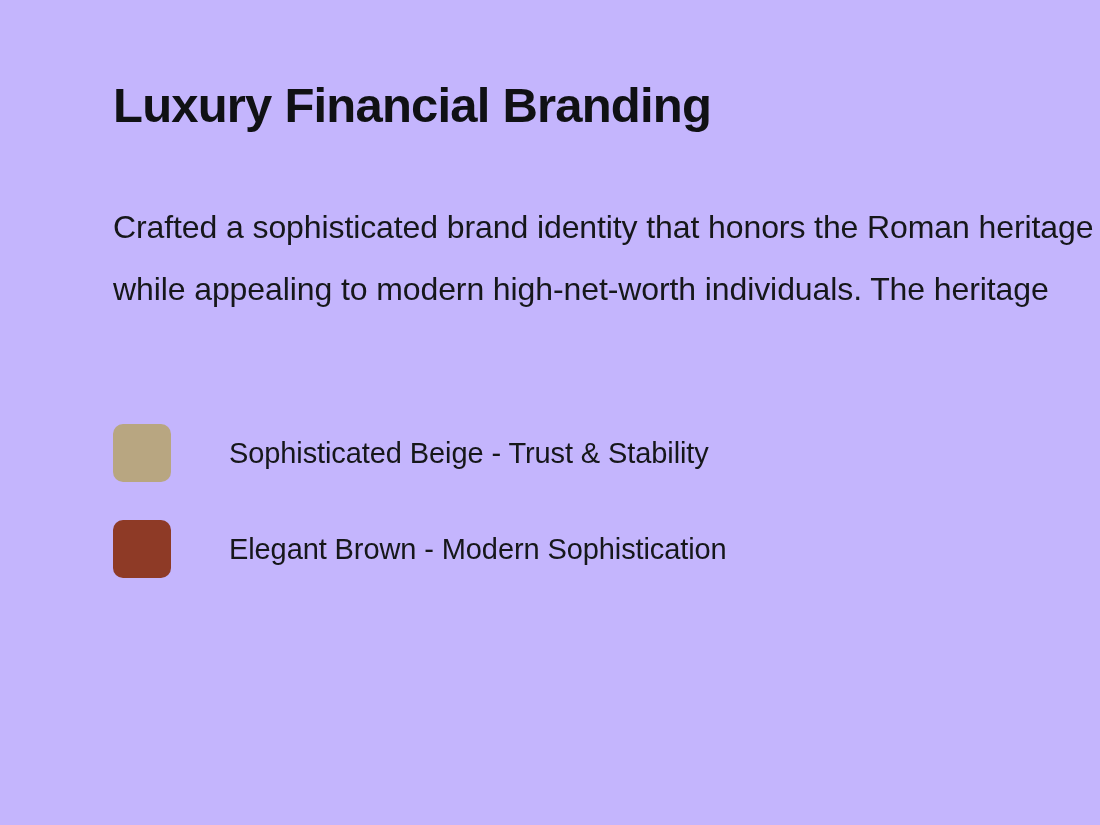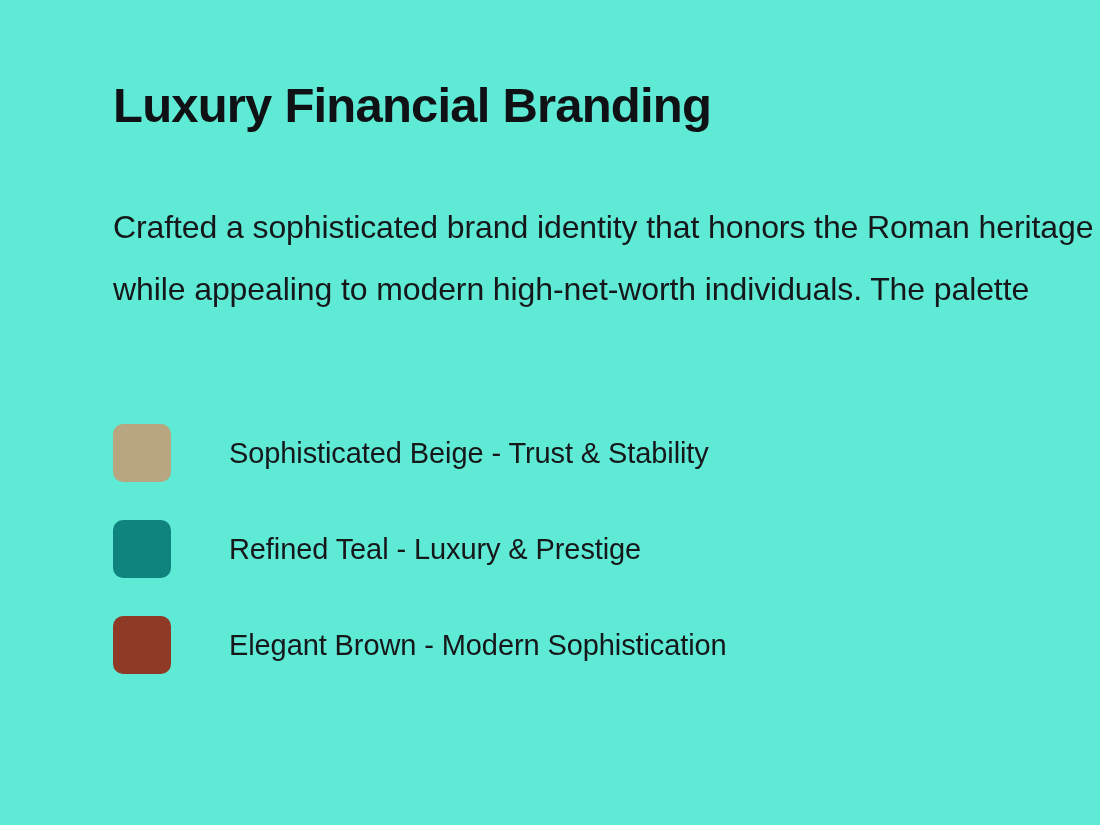--- a/index.html
+++ b/index.html
@@ -87,41 +87,37 @@
     line-height: 34px;
     font-weight: 400;
     color: #16171a;
     letter-spacing: -0.1px;
     white-space: nowrap;
   }
 </style>
 </head>
 <body style="background-color: rgb(229, 227, 230);">
 
-<div id="viewport" style="background-color: #5eead4;">
+<div id="viewport" style="background-color: #c4b5fd;">
   <div id="content">
 
     <h1 id="page-title">Luxury Financial Branding</h1>
 
     <p id="description">
       <span class="desc-line">Crafted a sophisticated brand identity that honors the Roman heritage</span>
-      <span class="desc-line">while appealing to modern high-net-worth individuals. The palette</span>
+      <span class="desc-line">while appealing to modern high-net-worth individuals. The heritage</span>
     </p>
 
     <div id="color-legend">
 
       <div class="legend-row">
         <span class="swatch" style="background-color: rgb(184, 166, 129);"></span>
         <span class="legend-label">Sophisticated Beige - Trust &amp; Stability</span>
       </div>
 
-      <div class="legend-row">
-        <span class="swatch" style="background-color: rgb(15, 132, 127);"></span>
-        <span class="legend-label">Refined Teal - Luxury &amp; Prestige</span>
-      </div>
 
       <div class="legend-row">
         <span class="swatch" style="background-color: rgb(142, 58, 38);"></span>
         <span class="legend-label">Elegant Brown - Modern Sophistication</span>
       </div>
 
     </div>
   </div>
 </div>
 

